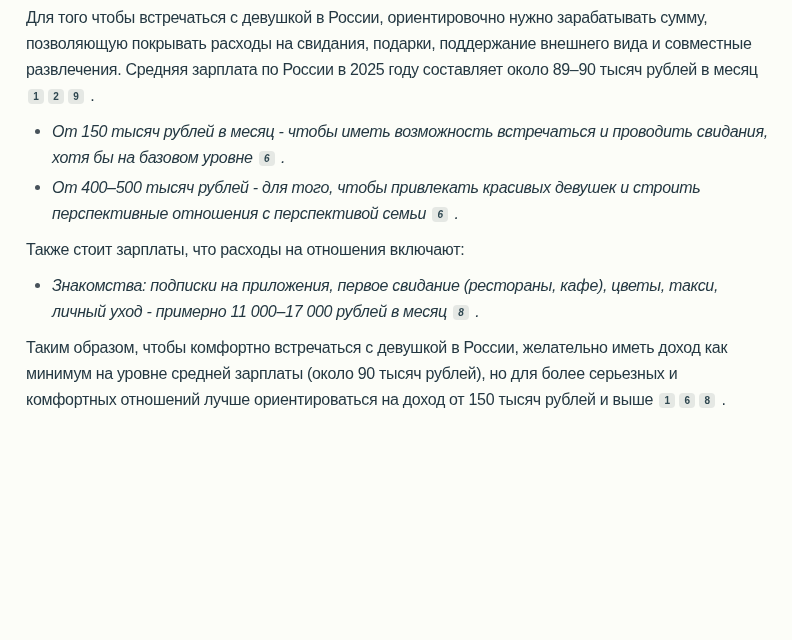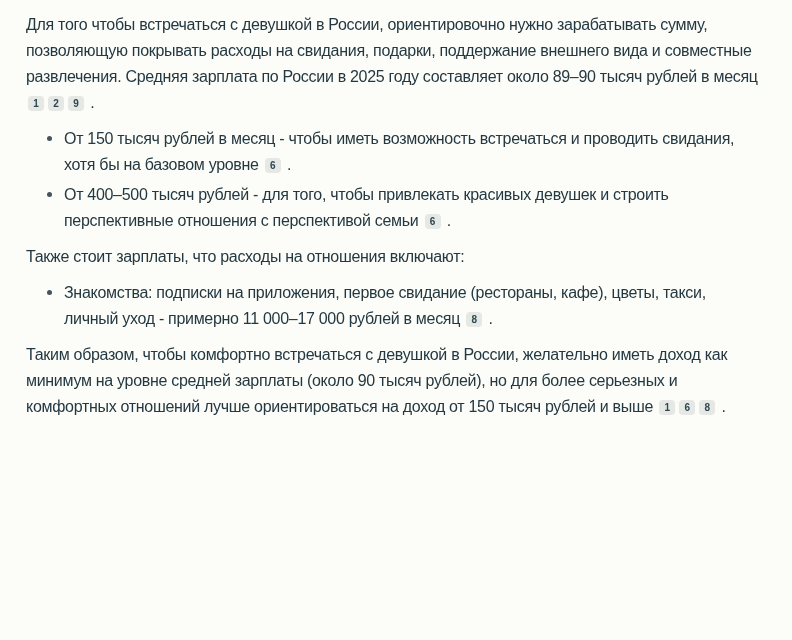--- a/index.html
+++ b/index.html
@@ -18,26 +18,27 @@
   .answer {
     padding: 0 22px 0 26px;
     font-size: 16px;
     line-height: 26px;
     letter-spacing: -0.3px;
   }
   .para {
     margin: 10px 0;
   }
   .para:first-child {
-    margin-top: 12px;
+    margin-top: 5px;
   }
   .blist {
     list-style: none;
-    margin: 10px 12px;
+    margin: 10px 0;
     padding: 0;
+    font-style: italic;
   }
   .blist li {
     position: relative;
     padding-left: 26px;
     margin-bottom: 4px;
   }
   .blist li::before {
     content: "";
     position: absolute;
     left: 9px;

